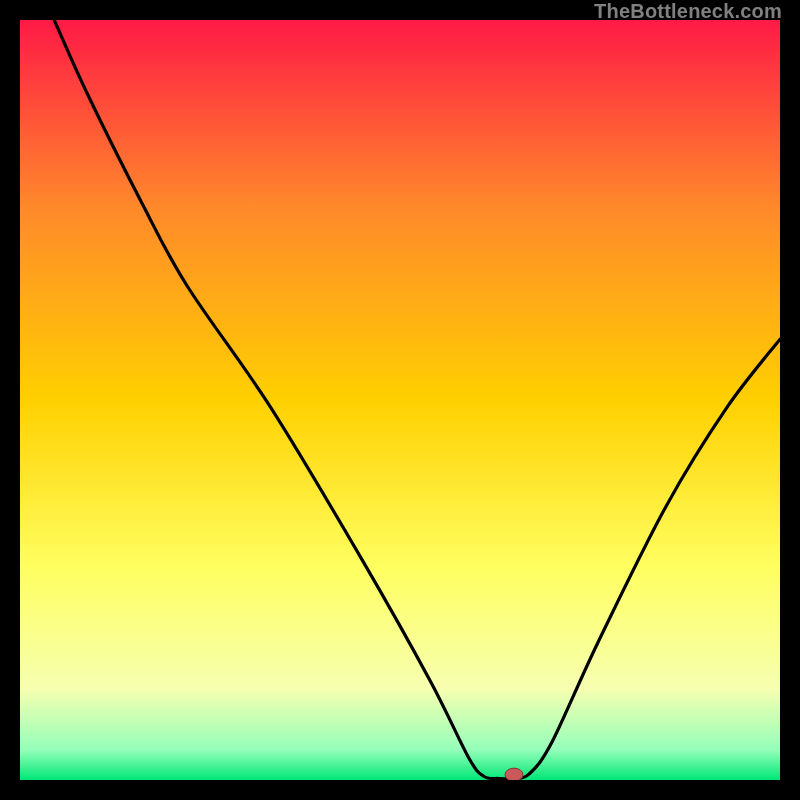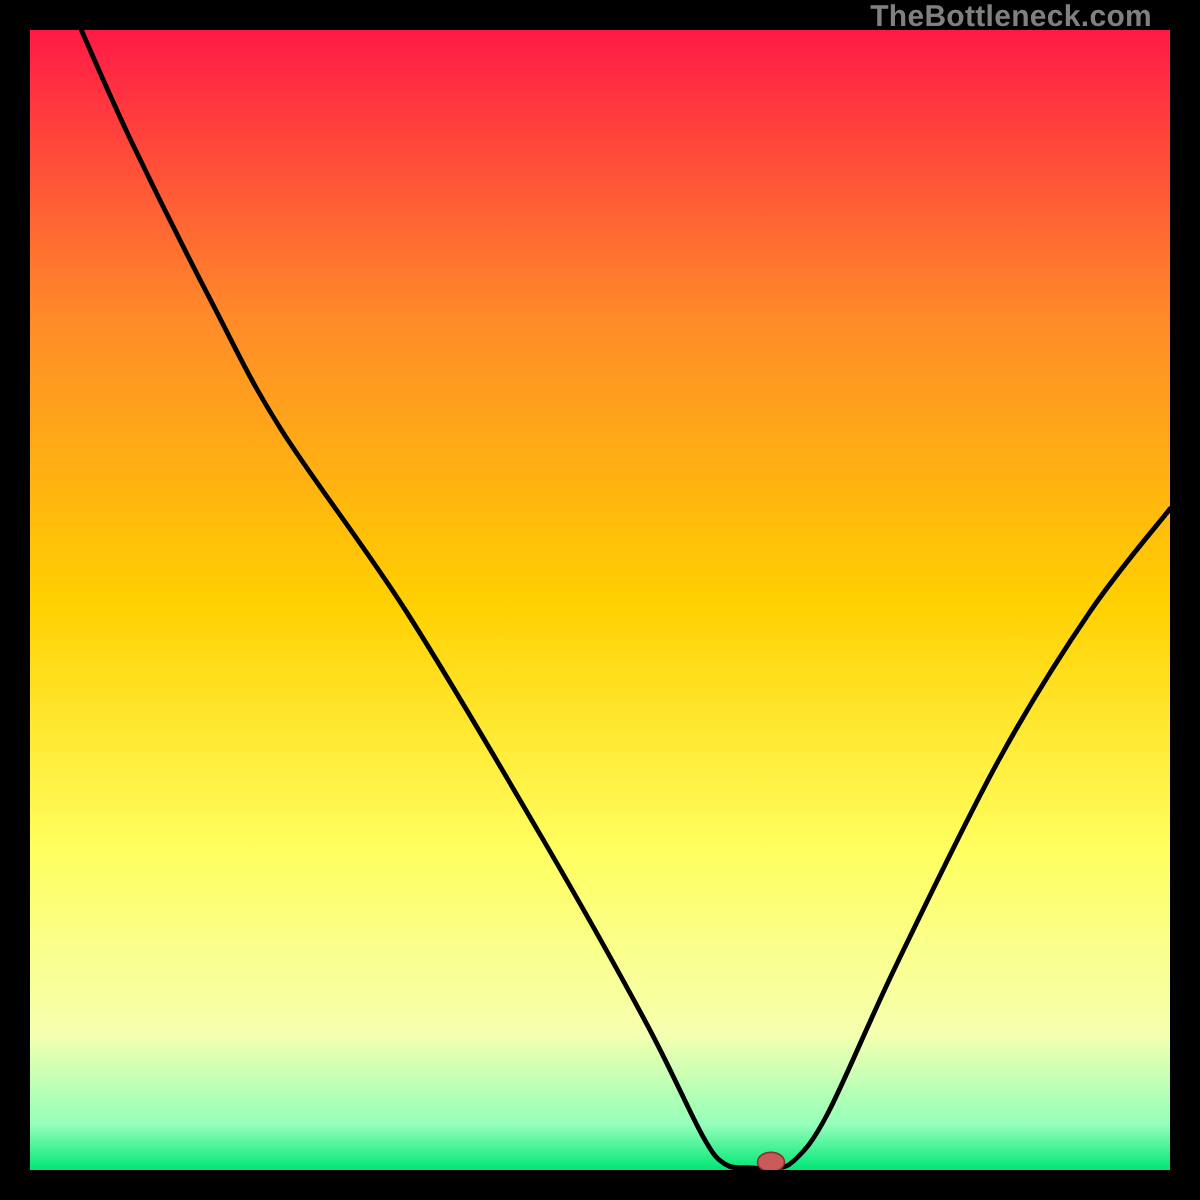--- a/index.html
+++ b/index.html
@@ -13,21 +13,21 @@
   .plot-area {
     position: absolute;
     left: 20px;
     top: 20px;
     width: 760px;
     height: 760px;
   }
   .watermark {
     position: absolute;
     top: 0px;
-    right: 32px;
+    right: 18px;
     font-family: Arial, Helvetica, sans-serif;
     font-size: 20px;
     font-weight: 600;
     color: #808080;
     letter-spacing: 0.2px;
   }
   svg { display: block; }
 </style>
 </head>
 <body>

